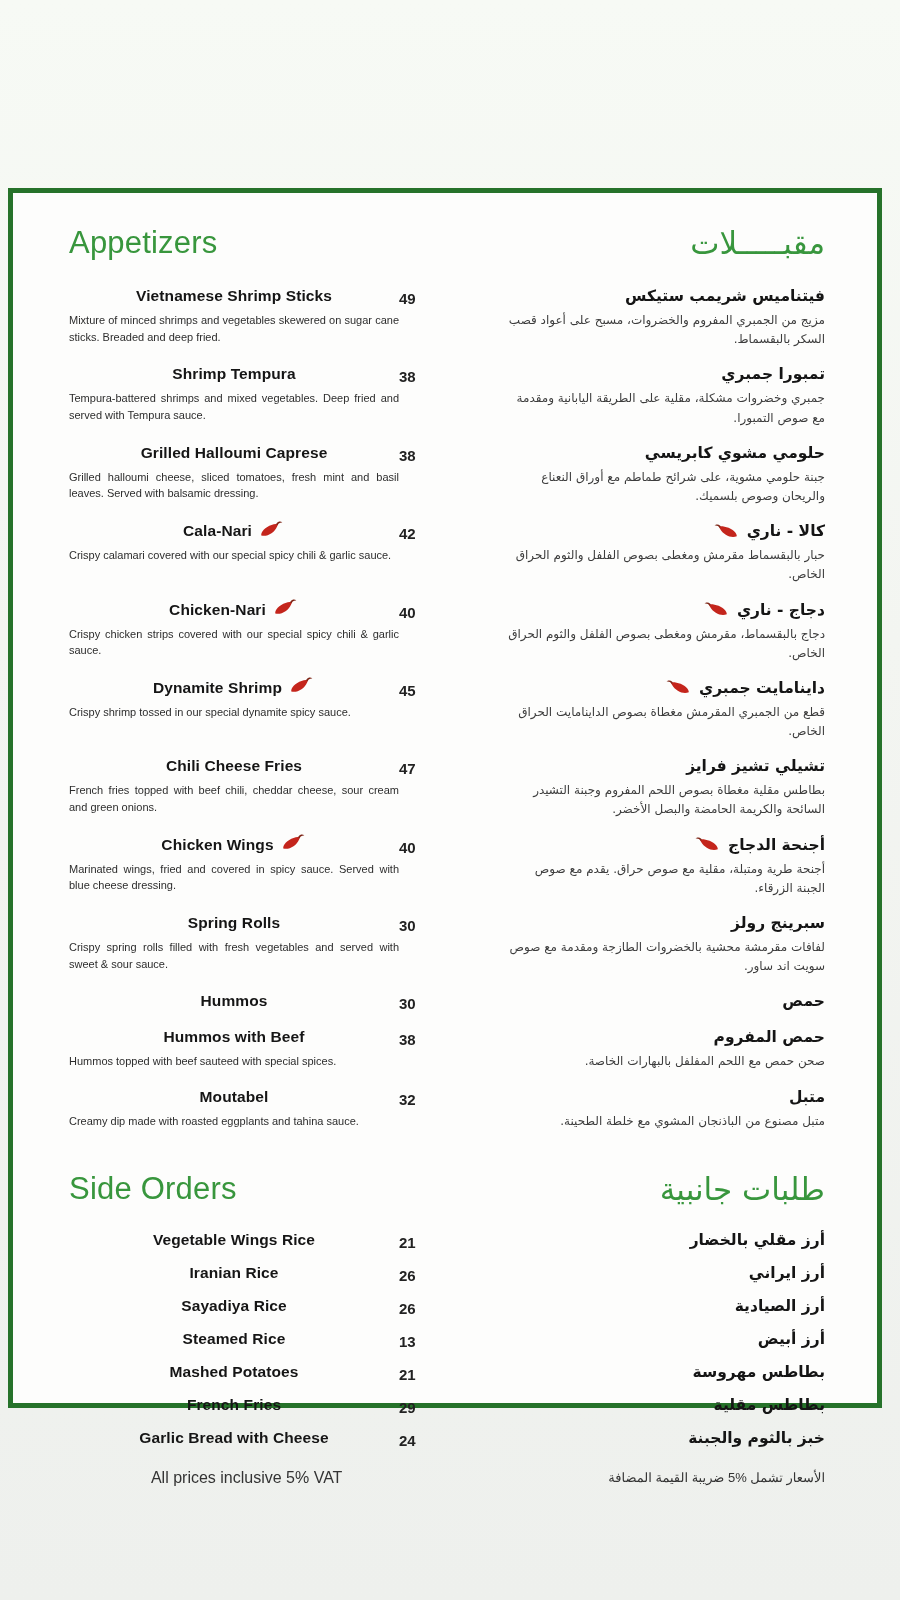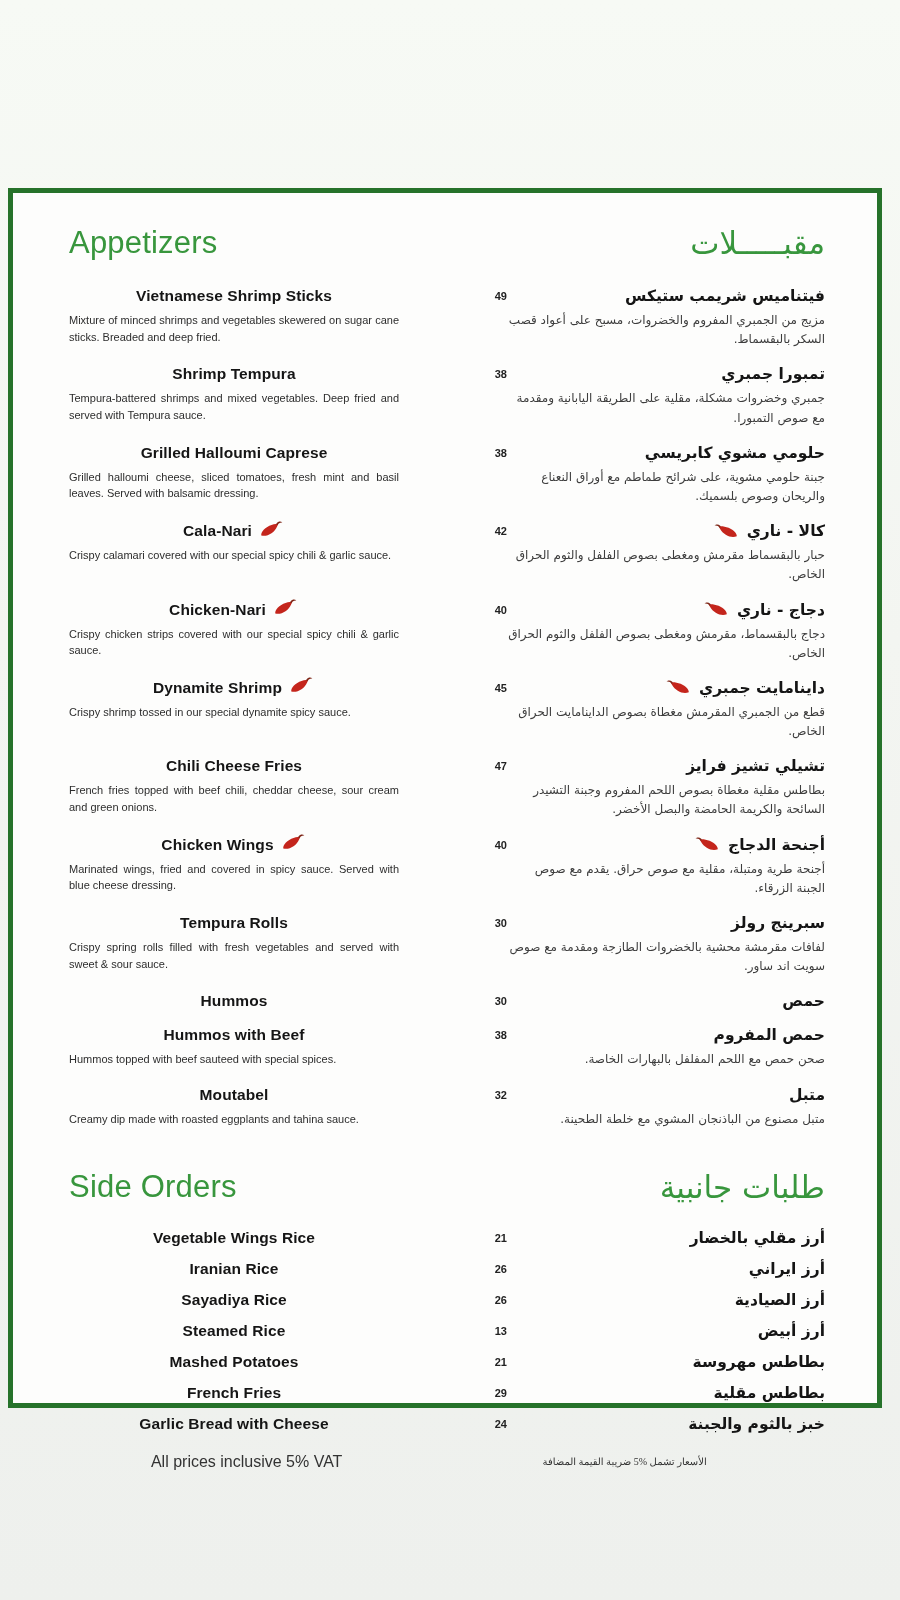--- a/index.html
+++ b/index.html
@@ -57,22 +57,22 @@
     letter-spacing: 0.1px;
   }
   .en-desc {
     margin-top: 7px;
     font-size: 11px;
     line-height: 1.5;
     color: #2d2d2d;
     text-align: justify;
   }
   .price-cell {
-    text-align: right;
-    font-size: 11px;
+    text-align: left;
+    font-size: 15px;
     font-weight: 600;
     color: #222;
     padding-top: 3px;
   }
   .ar-cell { direction: rtl; text-align: right; font-family: "DejaVu Sans", sans-serif; }
   .ar-name-line { display: flex; align-items: center; direction: rtl; }
   .ar-name {
     font-size: 15.5px;
     font-weight: 700;
     color: #151515;
@@ -97,25 +97,24 @@
     align-items: center;
   }
   .vat-en {
     flex: 0 0 47%;
     text-align: center;
     font-size: 16px;
     color: #333;
   }
   .vat-ar {
     flex: 1;
-    text-align: center;
-    font-size: 10px;
+    font-size: 13px;
     color: #333;
     direction: rtl;
-    font-family: Liberation Serif, serif;
+    font-family: Liberation Sans, sans-serif;
   }
 </style>
 </head>
 <body>
 
 <div class="menu-card">
 
   <section class="section-block appetizers">
     <div class="section-header appetizers">
       <div class="section-title-en">Appetizers</div>
@@ -270,21 +269,21 @@
                 <path d="M2 12 C8 15.5 18 13.5 24 5.5 C24.8 4.4 25.4 3.7 26 3 C20 1.2 10 2.4 4.5 7.6 C3 9 2.2 10.6 2 12 Z" fill="#c4251c"></path>
                 <path d="M24.4 4.6 C26 2.8 28.4 2 31 2.9 C29.7 0.5 26.4 0.2 24 1.9 C23.4 2.4 23.2 3.2 23.5 3.9 Z" fill="#7e2617"></path>
               </svg>
             </div>
             <div class="ar-desc">أجنحة طرية ومتبلة، مقلية مع صوص حراق. يقدم مع صوص الجبنة الزرقاء.</div>
           </div>
         </div>
         <div class="item-row">
           <div class="en-cell">
             <div class="en-name-line">
-              <span class="en-name">Tempura Rolls</span>
+              <span class="en-name">Spring Rolls</span>
             </div>
             <div class="en-desc">Crispy spring rolls filled with fresh vegetables and served with sweet &amp; sour sauce.</div>
           </div>
           <div class="price-cell">30</div>
           <div class="ar-cell">
             <div class="ar-name-line">
               <span class="ar-name">سبرينج رولز</span>
             </div>
             <div class="ar-desc">لفافات مقرمشة محشية بالخضروات الطازجة ومقدمة مع صوص سويت اند ساور.</div>
           </div>

